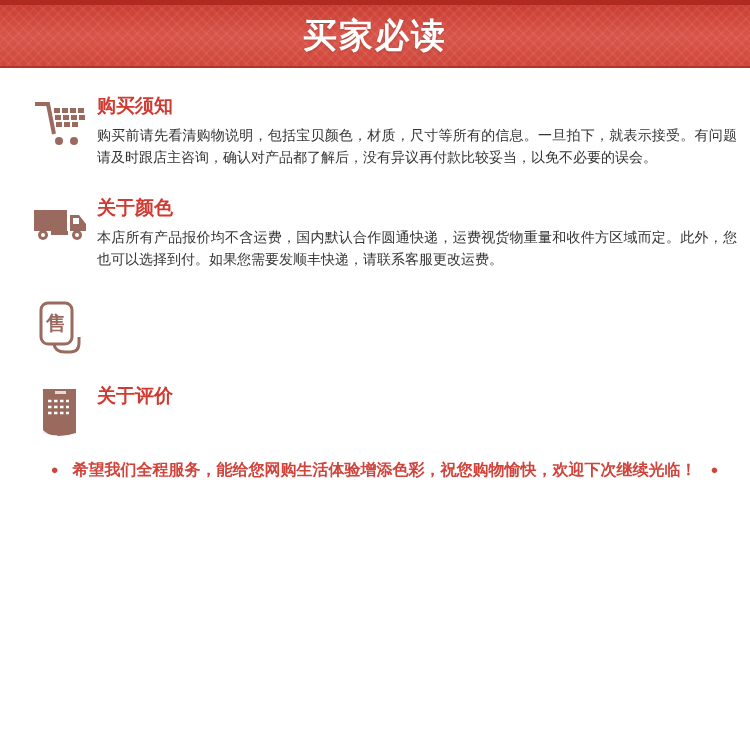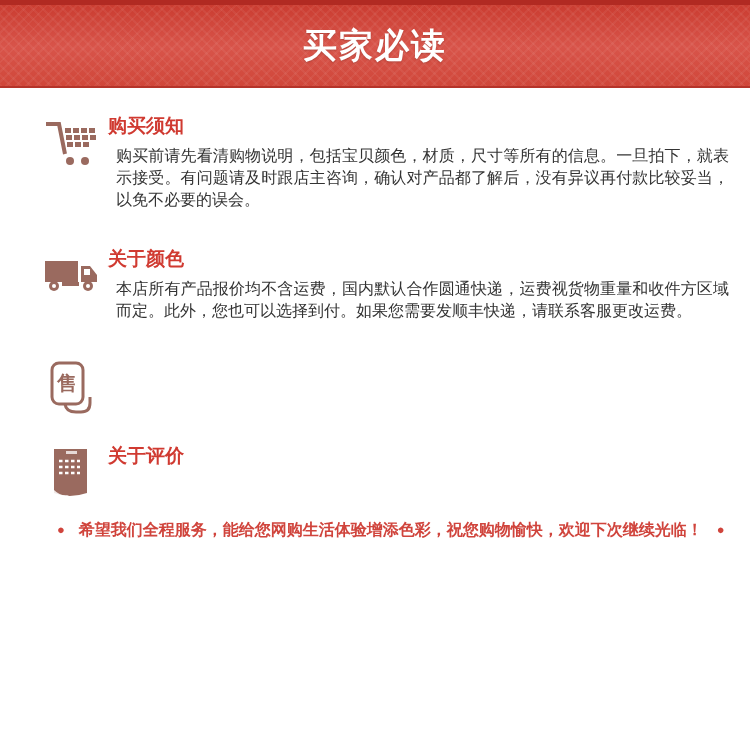--- a/index.html
+++ b/index.html
@@ -5,54 +5,54 @@
   html,body{margin:0;padding:0;}
   body{
     width:750px;height:750px;
     background:#ffffff;
     font-family:"Liberation Sans", sans-serif;
     overflow:hidden;
     position:relative;
   }
   
   .banner{
-    height:88px;
+    height:68px;
     box-sizing:border-box;
     border-bottom:2px solid #b5342a;
     background-image:
       repeating-linear-gradient(45deg, rgba(255,255,255,.05) 0 2px, rgba(255,255,255,0) 2px 7px),
       repeating-linear-gradient(-45deg, rgba(255,255,255,.05) 0 2px, rgba(255,255,255,0) 2px 7px),
       linear-gradient(180deg,#c93a2e 0%, #d8544a 55%, #d0473a 100%);
     position:relative;
   }
   .banner-topstrip{
     position:absolute;top:0;left:0;right:0;height:5px;
     background:#b12a22;
   }
   .banner-title{
     position:absolute;left:0;right:0;top:5px;bottom:0;
     display:flex;align-items:center;justify-content:center;
     color:#ffffff;font-size:34px;font-weight:bold;
     letter-spacing:2px;
     text-shadow:0 1px 2px rgba(0,0,0,.18);
   }
   
-  .content{padding:26px 13px 0 43px;}
+  .content{padding:26px 13px 0 32px;}
   .section{display:flex;margin-bottom:28px;}
   .section:nth-of-type(4){margin-bottom:16px;}
   .icon-cell{width:65px;flex:none;padding-top:2px;}
   .icon{width:56px;height:56px;display:block;}
   .text-cell{flex:1;min-width:0;}
   .sec-title{
     color:#d03a31;font-size:19px;font-weight:bold;
     line-height:23px;margin:0 0 7px 0;
   }
   .sec-body{
-    color:#333333;font-size:16px;line-height:22px;
-    margin:8px;text-align:justify;
+    color:#333333;font-size:14px;line-height:22px;
+    margin:0;text-align:justify;
   }
   
   .footer{
     margin-top:14px;
     text-align:center;
     color:#d0443c;font-weight:bold;font-size:16px;
     line-height:24px;
     white-space:nowrap;
   }
   .footer .dot{font-size:13px;vertical-align:1px;margin:0 14px;}

